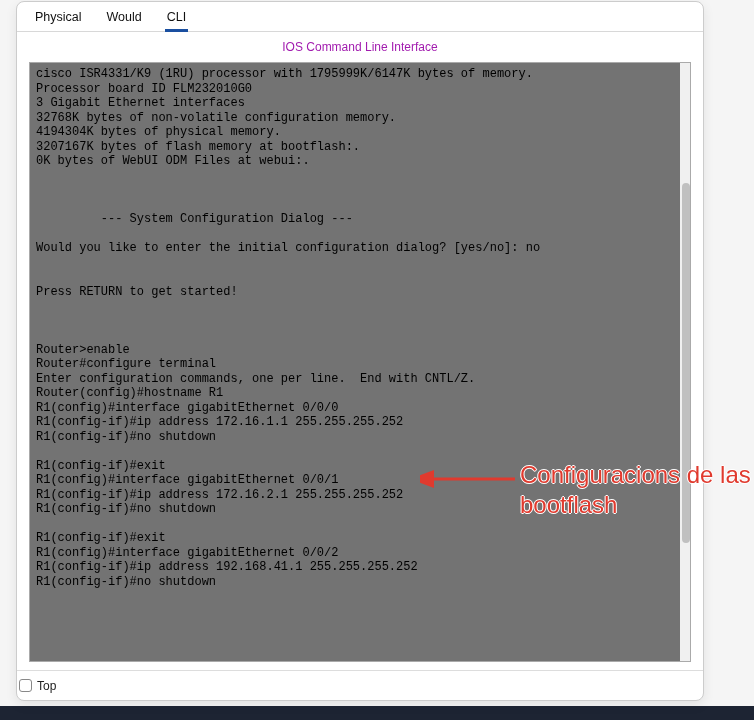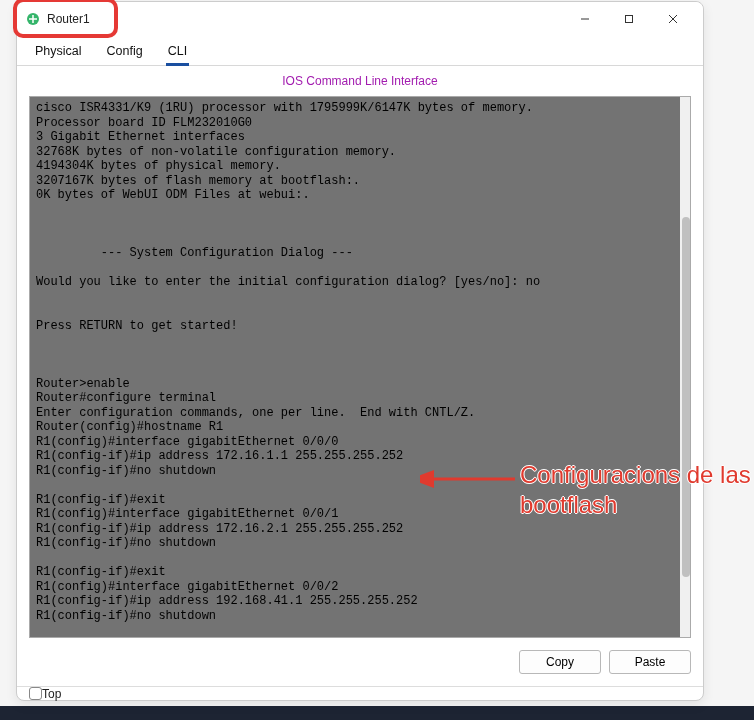--- a/index.html
+++ b/index.html
@@ -136,24 +136,25 @@
     font-size: 12px;
     padding: 4px 0;
     background: #fdfdfd;
     border: 1px solid #b8b8b8;
     border-radius: 3px;
     text-align:center;
     cursor:pointer;
   }
   .footer {
     border-top: 1px solid #ddd;
-    height: 14px;
+    height: 30px;
     display:flex;
     align-items:center;
-    padding: 0 12px;
+    padding: 0 2px;
+    gap: 5px;
     font-size: 12px;
     color:#222;
   }
   .chk {
     width: 13px; height: 13px;
     border: 1px solid #888;
     border-radius: 3px;
     display:inline-block;
   }
   .annotation {
@@ -180,52 +181,24 @@
     height: 14px;
     background: #1d2433;
     z-index:-1;
   }
 </style>
 </head>
 <body>
 
 <div class="window">
 
-  <div class="titlebar">
-    <div class="title-highlight"></div>
-    <span class="app-icon">
-      <svg viewBox="0 0 16 16" width="16" height="16">
-          <circle cx="8" cy="8" r="6" fill="#35b56b"></circle>
-          <path d="M4 8h8M8 4v8" stroke="#fff" stroke-width="1.5"></path>
-        </svg>
-    </span>
-    <span class="title-text">Router1</span>
-    <div class="win-controls">
-      <div class="win-btn">
-        <svg width="10" height="10">
-            <line x1="1" y1="5" x2="9" y2="5" stroke="#333" stroke-width="1"></line>
-          </svg>
-      </div>
-      <div class="win-btn">
-        <svg width="10" height="10">
-            <rect x="1.5" y="1.5" width="7" height="7" fill="none" stroke="#333" stroke-width="1"></rect>
-          </svg>
-      </div>
-      <div class="win-btn">
-        <svg width="10" height="10">
-            <line x1="1" y1="1" x2="9" y2="9" stroke="#333" stroke-width="1"></line>
-            <line x1="9" y1="1" x2="1" y2="9" stroke="#333" stroke-width="1"></line>
-          </svg>
-      </div>
-    </div>
-  </div>
 
   <div class="tabs">
     <div class="tab">Physical</div>
-    <div class="tab">Config</div>
+    <div class="tab">Would</div>
     <div class="tab active">CLI</div>
   </div>
 
   <div class="cli-header">IOS Command Line Interface</div>
 
   <div class="cli-area">
     <div class="cli-text">cisco ISR4331/K9 (1RU) processor with 1795999K/6147K bytes of memory.
 Processor board ID FLM232010G0
 3 Gigabit Ethernet interfaces
 32768K bytes of non-volatile configuration memory.
@@ -259,24 +232,20 @@
 
 R1(config-if)#exit
 R1(config)#interface gigabitEthernet 0/0/2
 R1(config-if)#ip address 192.168.41.1 255.255.255.252
 R1(config-if)#no shutdown</div>
     <div class="cli-scroll">
       <div class="cli-thumb"></div>
     </div>
   </div>
 
-  <div class="btn-row">
-    <div class="btn">Copy</div>
-    <div class="btn">Paste</div>
-  </div>
 
   <div class="footer">
     <span class="chk"></span>
     <span>Top</span>
   </div>
 
 </div>
 
 <svg class="arrow" width="100" height="24">
   <defs>

